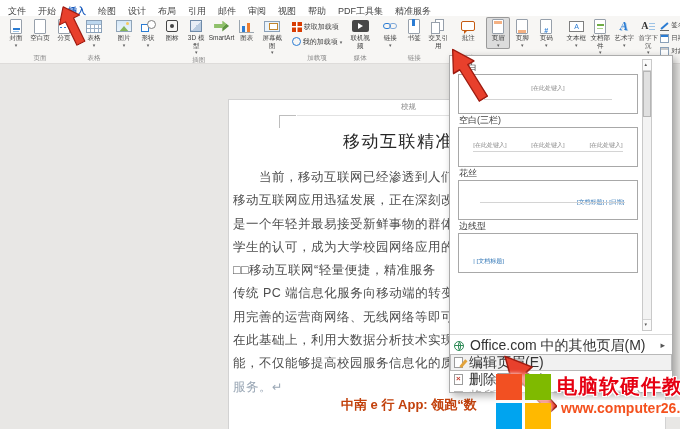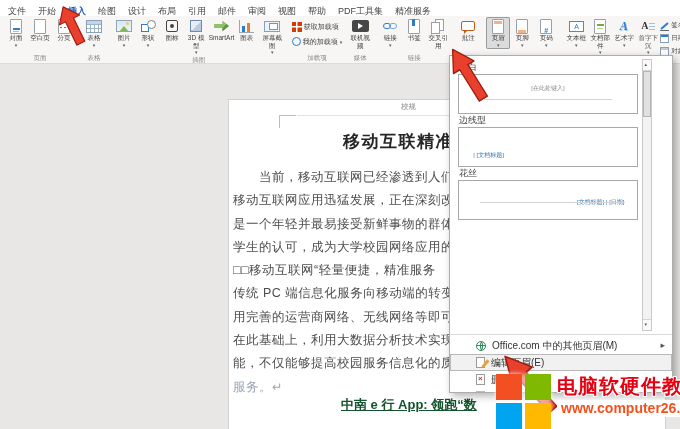--- a/index.html
+++ b/index.html
@@ -82,25 +82,25 @@
   .ic-sign{width:9px;height:9px;position:relative;border-bottom:1px solid #666;}
   .ic-sign::after{content:"";position:absolute;left:0;top:4px;width:9px;height:2px;background:#2b7cd3;transform:rotate(-40deg);}
   .ic-date{width:9px;height:9px;border:1px solid #8aa0b8;background:linear-gradient(#2b7cd3 0 2.5px,#fff 2.5px);box-sizing:border-box;}
   .ic-object{width:9px;height:9px;border:1px solid #8aa0b8;background:linear-gradient(#c9c9c9 0 2px,#fff 2px);box-sizing:border-box;}
   
   .docarea{position:absolute;left:0;top:64px;width:680px;height:365px;background:#e8e7e5;z-index:1;}
   .page{position:absolute;left:228px;top:35px;width:438px;height:330px;background:#fff;border:1px solid #d2d2d2;border-bottom:none;box-sizing:border-box;}
   .cornermark{position:absolute;left:50px;top:15px;width:16px;height:12px;border-left:1px solid #bdbdbd;border-top:1px solid #bdbdbd;}
   .hline{position:absolute;left:68px;top:15px;width:366px;border-top:1px solid #e2e2e2;}
   .hpart{position:absolute;left:172px;top:2px;font-size:7.5px;color:#8f8f8f;}
-  .dtitle{position:absolute;left:114px;top:30px;font-size:17px;font-weight:bold;color:#262626;letter-spacing:1.5px;white-space:nowrap;}
+  .dtitle{position:absolute;left:114px;top:30px;font-size:17px;font-weight:normal;color:#262626;letter-spacing:1.5px;white-space:nowrap;}
   .dbody{position:absolute;left:4px;top:66px;width:432px;font-size:12.5px;color:#4d4d4d;letter-spacing:0.5px;}
   .dbody .bl{height:23.3px;line-height:23.3px;white-space:nowrap;overflow:hidden;}
   .pmark{color:#9aa7b5;}
-  .dfooter{position:absolute;left:112px;top:296px;font-size:13px;font-weight:bold;color:#14532d;white-space:nowrap;text-decoration:underline;}
+  .dfooter{position:absolute;left:112px;top:296px;font-size:13px;font-weight:bold;color:#c2410c;white-space:nowrap;}
   
   .dropdown{position:absolute;left:449px;top:55px;width:224px;height:338px;background:#fff;border:1px solid #acacac;
             box-shadow:3px 3px 8px rgba(0,0,0,.3);z-index:30;overflow:hidden;box-sizing:border-box;}
   .gallery{position:absolute;left:0;top:0;right:0;height:278px;padding:5px 0 0 8px;box-sizing:border-box;}
   .gitem{margin-bottom:1px;}
   .gname{font-size:9px;color:#3f3f3f;margin:1px 0 2px 1px;line-height:10px;}
   .gprev{width:180px;height:40px;border:1px solid #a8a8a8;background:#fff;position:relative;box-sizing:border-box;}
   .ph{font-size:6px;color:#8a8a8a;white-space:nowrap;}
   .phb{font-size:6px;color:#2e74b5;white-space:nowrap;}
   .p-center{position:absolute;left:0;right:0;top:9px;text-align:center;}
@@ -117,21 +117,21 @@
   .p-fili-l{position:absolute;left:12%;right:7%;top:21px;border-top:1px solid #d4d4d4;}
   .gscroll{position:absolute;right:20px;top:3px;width:10px;height:272px;border:1px solid #c9c9c9;background:#f3f3f3;box-sizing:border-box;}
   .gsu,.gsd{position:absolute;left:0;right:0;height:10px;background:#fafafa;border-bottom:1px solid #d4d4d4;}
   .gsu{top:0;}
   .gsd{bottom:0;border-top:1px solid #d4d4d4;border-bottom:none;}
   .gsu::after,.gsd::after{position:absolute;left:1.5px;top:1px;font-size:5px;color:#555;}
   .gsu::after{content:"▴";}
   .gsd::after{content:"▾";}
   .gst{position:absolute;left:0;right:0;top:11px;height:46px;background:#e0e0e0;border:1px solid #b5b5b5;box-sizing:border-box;}
   .gmenu{position:absolute;left:0;right:0;top:278px;bottom:0;border-top:1px solid #d9d9d9;background:#fff;padding-top:2px;}
-  .mrow{height:17px;display:flex;align-items:center;gap:6px;padding:0 26px;font-size:10px;color:#333;position:relative;white-space:nowrap;}
+  .mrow{height:17px;display:flex;align-items:center;gap:6px;padding:0 4px;font-size:14px;color:#333;position:relative;white-space:nowrap;}
   .mrow.hov{background:#f1f1f1;outline:1px solid #b9b9b9;outline-offset:-1px;}
   .mrow.dis{color:#a8a8a8;}
   .mchev::after{content:"▸";position:absolute;right:7px;top:3px;font-size:9px;color:#555;}
   .mi-globe{width:10px;height:10px;border-radius:50%;border:1px solid #2e8b57;position:relative;box-sizing:border-box;flex:none;}
   .mi-globe::after{content:"";position:absolute;left:0;right:0;top:3.5px;height:1px;background:#2e8b57;}
   .mi-globe::before{content:"";position:absolute;left:2.5px;top:0;bottom:0;width:3px;border:1px solid #2e8b57;border-radius:50%;box-sizing:border-box;}
   .mi-page{width:9px;height:11px;background:#fff;border:1px solid #9b9b9b;position:relative;box-sizing:border-box;flex:none;}
   .mi-edit::after{content:"";position:absolute;right:-2px;top:1px;width:2.5px;height:9px;background:#e2a33c;transform:rotate(40deg);}
   .mi-del::after{content:"×";position:absolute;left:1px;top:-1px;font-size:8px;font-weight:bold;color:#c0392b;}
   .mi-save{background:#eee;border-color:#bbb;}
@@ -412,32 +412,43 @@
   <div class="dropdown">
     <div class="gallery">
       <div class="gitem">
         <div class="gname">空白</div>
         <div class="gprev">
           <div class="ph p-center">[在此处键入]</div>
           <div class="pline"></div>
         </div>
       </div>
       <div class="gitem">
-        <div class="gname">边线型</div>
+        <div class="gname">空白(三栏)</div>
         <div class="gprev">
-          <div class="p-side"><span class="phb">[文档标题]</span></div>
+          <div class="p-three">
+            <span class="ph">[在此处键入]</span>
+            <span class="ph">[在此处键入]</span>
+            <span class="ph">[在此处键入]</span>
+          </div>
+          <div class="pline2"></div>
         </div>
       </div>
       <div class="gitem">
         <div class="gname">花丝</div>
         <div class="gprev">
           <div class="p-fili">
             <span class="phb">[文档标题]</span><span class="phb sep">[日期]</span>
           </div>
           <div class="p-fili-l"></div>
+        </div>
+      </div>
+      <div class="gitem">
+        <div class="gname">边线型</div>
+        <div class="gprev">
+          <div class="p-side"><span class="phb">[文档标题]</span></div>
         </div>
       </div>
     </div>
     <div class="gscroll">
       <div class="gsu"></div>
       <div class="gst"></div>
       <div class="gsd"></div>
     </div>
     <div class="gmenu">
       <div class="mrow">

